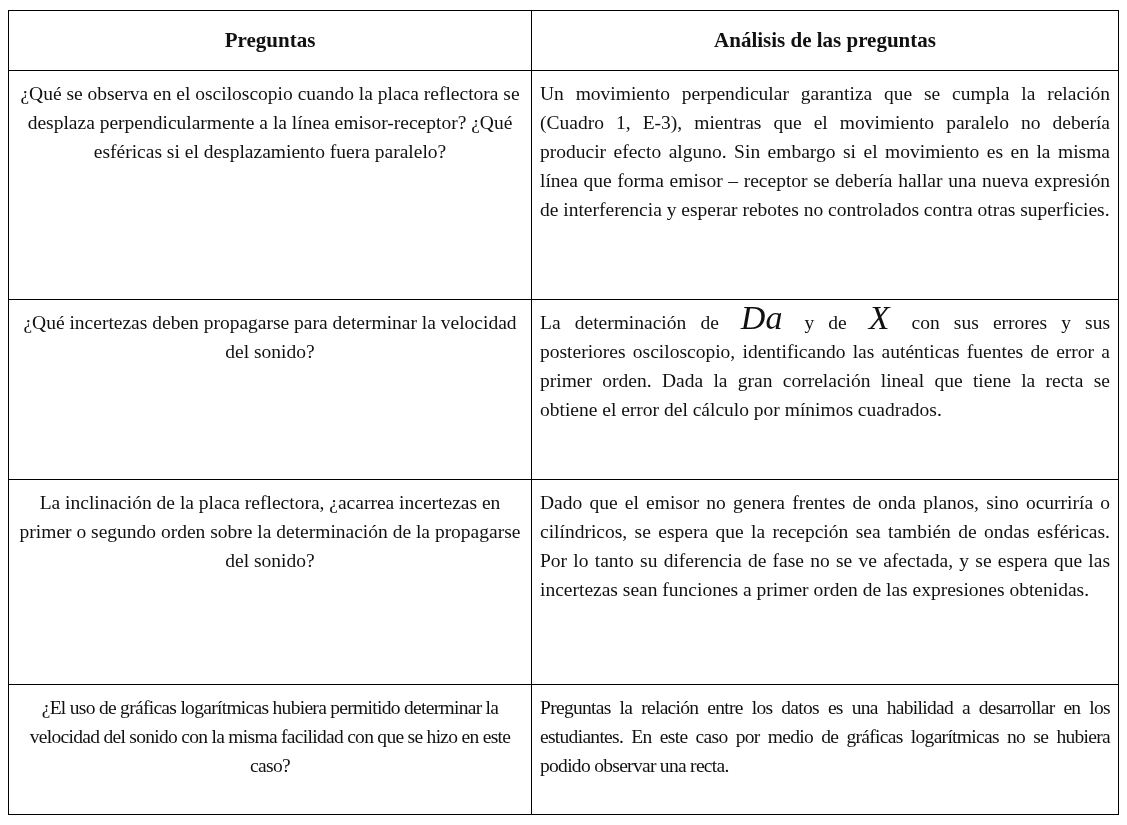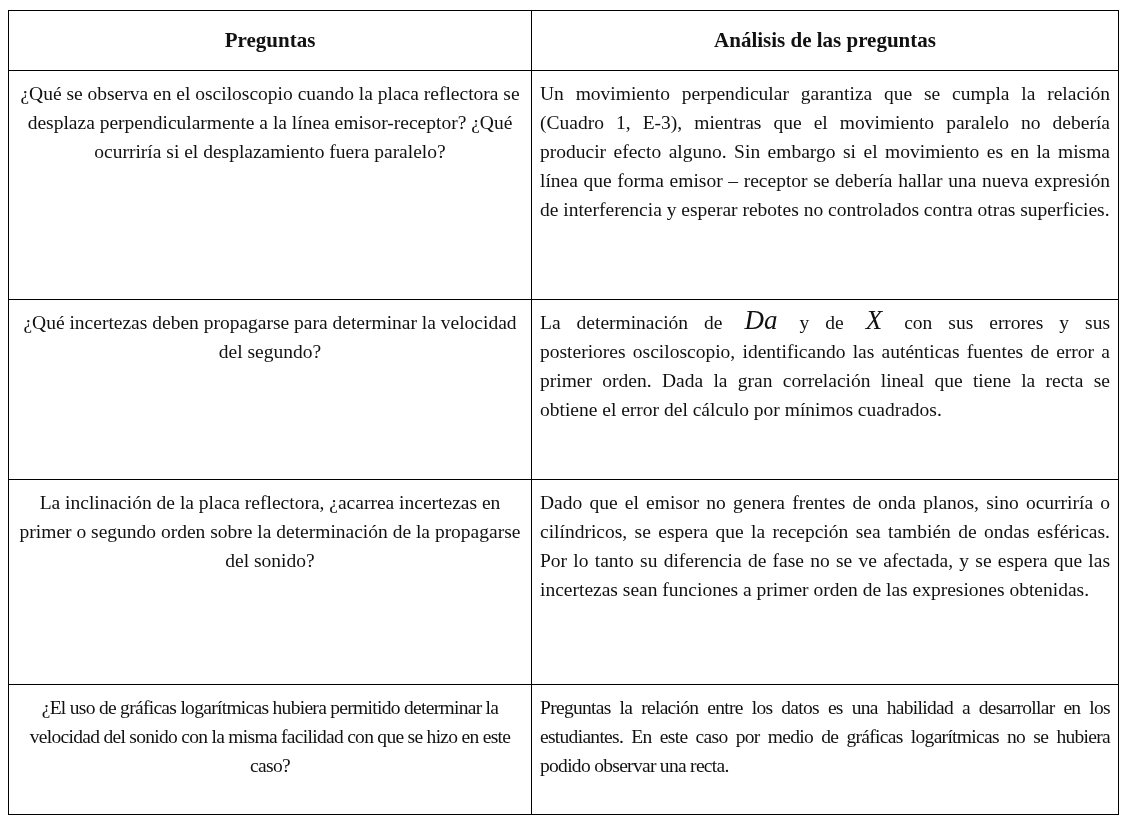--- a/index.html
+++ b/index.html
@@ -11,44 +11,44 @@
     table.qa col.c2 { width:587px; }
     table.qa th, table.qa td { border:1.5px solid #000; vertical-align:top; }
     table.qa th { font-weight:bold; font-size:21px; height:57px; vertical-align:middle; text-align:center; padding:1px; }
     table.qa td { font-size:19.5px; line-height:29px; padding:8px 8px 8px 8px; }
     td.q { text-align:center; padding-left:6px; padding-right:6px; }
     td.a { text-align:justify; text-align-last:left; }
     tr.r1 td { height:212px; }
     tr.r2 td { height:163px; }
     tr.r3 td { height:188px; }
     tr.r4 td { height:113px;margin-top:20px; }
-    .mathvar { font-family:"Liberation Serif", serif; font-style:italic; font-size:27px; padding:0 22px; line-height:20px; }
+    .mathvar { font-family:"Liberation Serif", serif; font-style:italic; font-size:34px; padding:0 22px; line-height:20px; }
     .narrow { letter-spacing:-0.7px; }
   </style>
 </head>
 <body>
 
 <table class="qa">
   <colgroup>
       <col class="c1">
       <col class="c2">
     </colgroup>
   <thead>
     <tr>
       <th>Preguntas</th>
       <th>Análisis de las preguntas</th>
     </tr>
   </thead>
   <tbody>
     <tr class="r1">
-      <td class="q">¿Qué se observa en el osciloscopio cuando la placa reflectora se desplaza perpendicularmente a la línea emisor-receptor? ¿Qué ocurriría si el desplazamiento fuera paralelo?</td>
+      <td class="q">¿Qué se observa en el osciloscopio cuando la placa reflectora se desplaza perpendicularmente a la línea emisor-receptor? ¿Qué esféricas si el desplazamiento fuera paralelo?</td>
       <td class="a">Un movimiento perpendicular garantiza que se cumpla la relación (Cuadro 1, E-3), mientras que el movimiento paralelo no debería producir efecto alguno. Sin embargo si el movimiento es en la misma línea que forma  emisor – receptor se debería hallar una nueva expresión de interferencia y esperar rebotes no controlados contra otras superficies.</td>
     </tr>
     <tr class="r2">
-      <td class="q">¿Qué incertezas deben propagarse para determinar la velocidad del segundo?</td>
+      <td class="q">¿Qué incertezas deben propagarse para determinar la velocidad del sonido?</td>
       <td class="a"><span>La determinación de</span><span class="mathvar">Da</span><span>y de</span><span class="mathvar">X</span><span>con sus errores y sus posteriores osciloscopio, identificando las auténticas fuentes de error a primer orden. Dada la gran correlación lineal que tiene la recta se obtiene el error del cálculo por mínimos cuadrados.</span></td>
     </tr>
     <tr class="r3">
       <td class="q">La inclinación de la placa reflectora, ¿acarrea incertezas en primer o segundo orden sobre la determinación de la propagarse del sonido?</td>
       <td class="a">Dado que el emisor no genera frentes de onda planos, sino ocurriría o cilíndricos,  se espera que la recepción sea también de ondas esféricas. Por lo tanto su diferencia de fase no se ve afectada, y se espera que las incertezas sean funciones a primer orden de las expresiones obtenidas.</td>
     </tr>
     <tr class="r4">
       <td class="q narrow">¿El uso de gráficas logarítmicas hubiera permitido determinar la velocidad del sonido con la misma facilidad con que se hizo en este caso?</td>
       <td class="a narrow">Preguntas la relación entre los datos es una habilidad a desarrollar en los estudiantes. En este caso por medio de gráficas logarítmicas no se hubiera podido observar una recta.</td>
     </tr>

